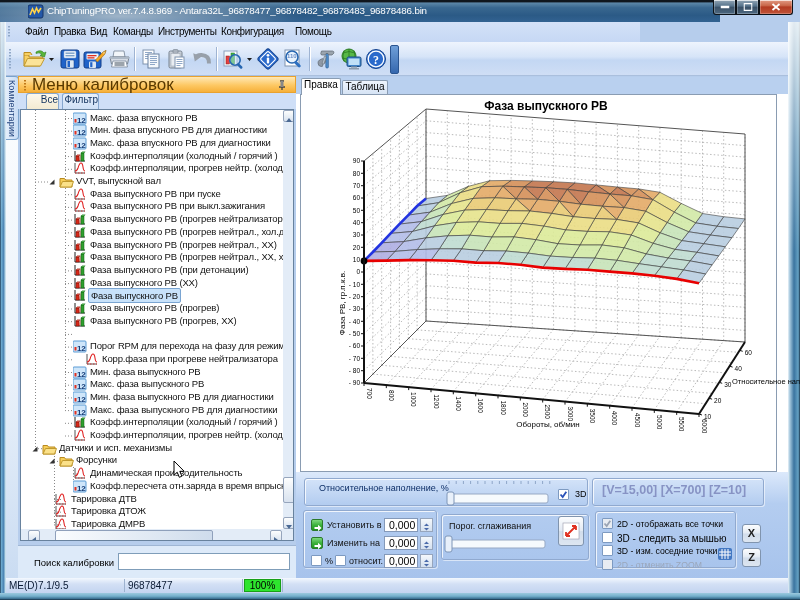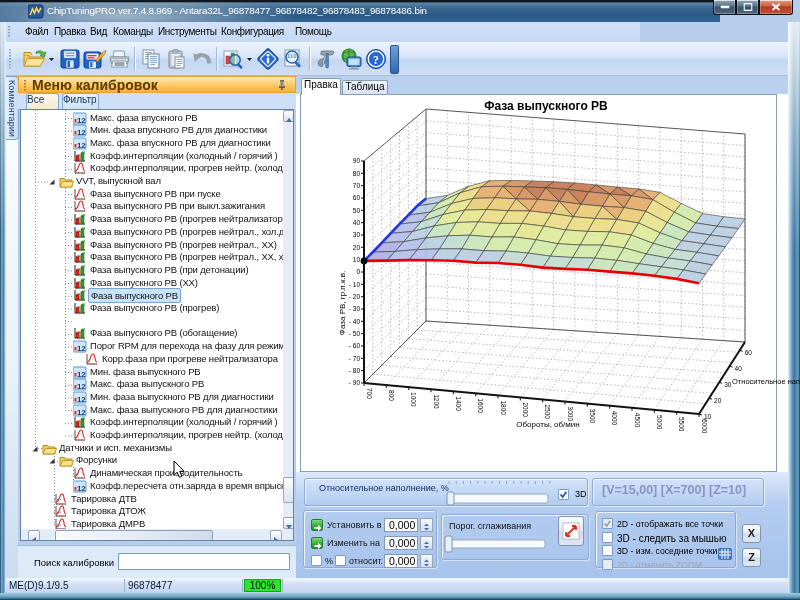--- a/index.html
+++ b/index.html
@@ -40,24 +40,24 @@
 .tbi{position:absolute;top:5px}
 
 #vstrip{position:absolute;left:6px;top:77px;width:12px;height:501px;
  background:linear-gradient(180deg,#fdfeff 0,#e9f1fa 60%,#cadcf2 100%)}
 #vtab{position:absolute;left:6px;top:76px;width:13px;height:64px;background:linear-gradient(90deg,#e4eefb,#c8dcf5);
  border:1px solid #7aa2cc;border-left:none;border-radius:0 4px 4px 0;color:#21427c;font-size:11px}
 #vtab div{writing-mode:vertical-rl;margin:3px auto 0 auto;font-size:9px}
 
 #phead{position:absolute;left:18px;top:76px;width:278px;height:17px;
  background:linear-gradient(180deg,#ffe8b5 0,#fdc863 55%,#f6b03a 100%);border:1px solid #e9a22e;
- color:#5a3a00;font-size:14px;font-weight:bold;line-height:16px}
+ color:#5a3a00;font-size:17px;font-weight:normal;line-height:16px}
 #ptabs{position:absolute;left:18px;top:93px;width:278px;height:16px;background:#cfdff7}
 .ptab{position:absolute;top:0;height:16px;border:1px solid #86a7cf;border-bottom:none;border-radius:3px 3px 0 0;
- font-size:10px;text-align:left;color:#10305c}
+ font-size:10px;text-align:right;color:#10305c}
 #treebox{position:absolute;left:20px;top:109px;width:274px;height:432px;background:#fff;border:1px solid #68829e;overflow:hidden}
 .trow{position:absolute;height:13px;line-height:13px;font-size:9.5px;letter-spacing:-0.15px;color:#111;white-space:nowrap}
 .trow svg{vertical-align:-2px}
 .tsel{background:#c8e2fa;border:1px solid #7aa5d2;border-radius:2px;padding:0 2px;margin-left:-2px}
 
 .sb{position:absolute;background:#e3ecf7}
 .sbb{position:absolute;background:linear-gradient(180deg,#fdfefe,#d8e2ef);border:1px solid #96a5bc;border-radius:2px}
 .sbt{position:absolute;background:linear-gradient(90deg,#fafcfe,#cfdcec);border:1px solid #8fa0bb;border-radius:2px}
 
 #searchrow{position:absolute;left:18px;top:545px;width:278px;height:33px;background:#ddeaf9;border-top:1px solid #9fb6d4}
@@ -414,25 +414,25 @@
           <use href="#ich"></use>
         </svg>
         <span class="tsel" style="position:absolute;left:69px;top:-1px">Фаза выпускного РВ</span>
       </div>
       <div class="trow" style="left:0;top:192.0px;width:270px">
         <svg width="14" height="13" style="position:absolute;left:52px;top:0px">
           <use href="#ich"></use>
         </svg>
         <span style="position:absolute;left:69px;top:-1px">Фаза выпускного РВ (прогрев)</span>
       </div>
-      <div class="trow" style="left:0;top:217.4px;width:270px">
-        <svg width="14" height="13" style="position:absolute;left:52px;top:0px">
-          <use href="#ich"></use>
-        </svg>
-        <span style="position:absolute;left:69px;top:-1px">Фаза выпускного РВ (обогащение)</span>
+      <div class="trow" style="left:0;top:204.7px;width:270px">
+        <svg width="14" height="13" style="position:absolute;left:52px;top:0px">
+          <use href="#ich"></use>
+        </svg>
+        <span style="position:absolute;left:69px;top:-1px">Фаза выпускного РВ (прогрев, ХХ)</span>
       </div>
       <div class="trow" style="left:0;top:230.1px;width:270px">
         <svg width="14" height="13" style="position:absolute;left:52px;top:0px">
           <use href="#i12"></use>
         </svg>
         <span style="position:absolute;left:69px;top:-1px">Порог RPM для перехода на фазу для режима </span>
       </div>
       <div class="trow" style="left:12px;top:242.8px;width:270px">
         <svg width="14" height="13" style="position:absolute;left:52px;top:0px">
           <use href="#icv"></use>
@@ -928,21 +928,21 @@
       <div class="cb" style="left:306px;top:86.5px;background:#e8ecf2"></div>
       <div class="lbl" style="left:321px;top:87.5px;color:#9aa6ba;font-size:8.7px">2D - отменить ZOOM</div>
       <svg width="16" height="14" style="position:absolute;left:421px;top:75px">
         <rect x="1" y="1" width="14" height="12" rx="2" fill="#4277c2"></rect>
         <path d="M2 5 h12 M2 8 h12 M5 2 v10 M8 2 v10 M11 2 v10" stroke="#fff" stroke-width="1"></path>
       </svg>
       <div class="xzbtn" style="left:446px;top:52px">X</div>
       <div class="xzbtn" style="left:446px;top:76px">Z</div>
     </div>
 <div id="statusbar">
-      <span style="position:absolute;left:3px;top:2px">ME(D)9.1/9.5</span>
+      <span style="position:absolute;left:3px;top:2px">ME(D)7.1/9.5</span>
       <span style="position:absolute;left:122px;top:2px">96878477</span>
       <div class="sep" style="left:118px"></div>
       <div class="sep" style="left:236px"></div>
       <div style="position:absolute;left:238px;top:1px;width:37px;height:13px;background:#2ee52e;border:1px solid #18a018;text-align:center;font-size:10px;line-height:12px;color:#000">100%</div>
       <div class="sep" style="left:276px"></div>
     </div>
 <svg width="13" height="19" style="position:absolute;left:173px;top:460px;z-index:99">
       <path d="M1 1 L1 15.2 L4.2 12.2 L6.3 17.3 L8.9 16.2 L6.8 11.3 L11.2 11.3 Z" fill="#fff" stroke="#000" stroke-width="1"></path>
     </svg>
 </div>

